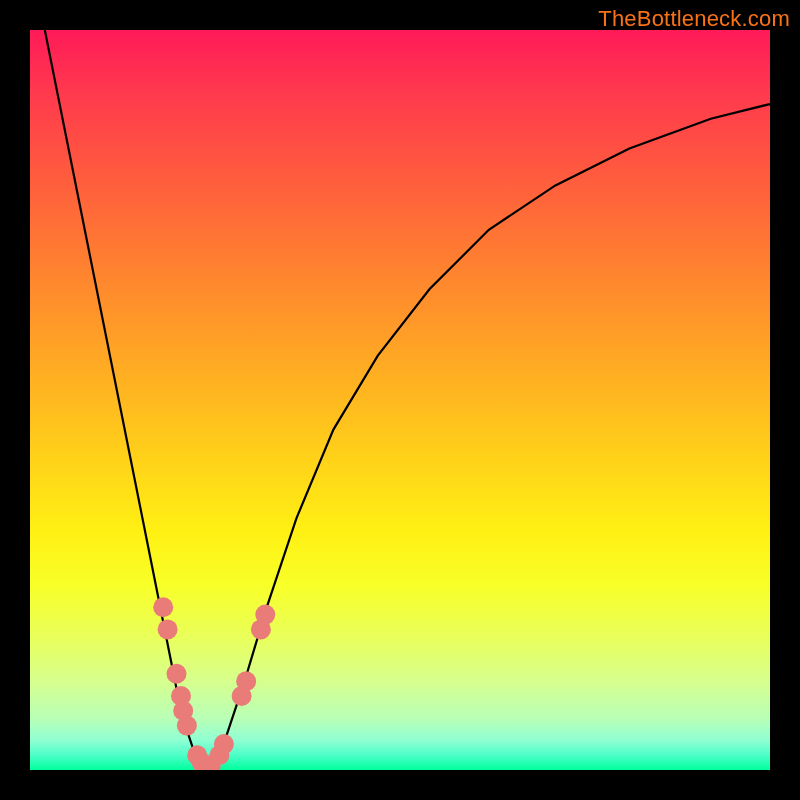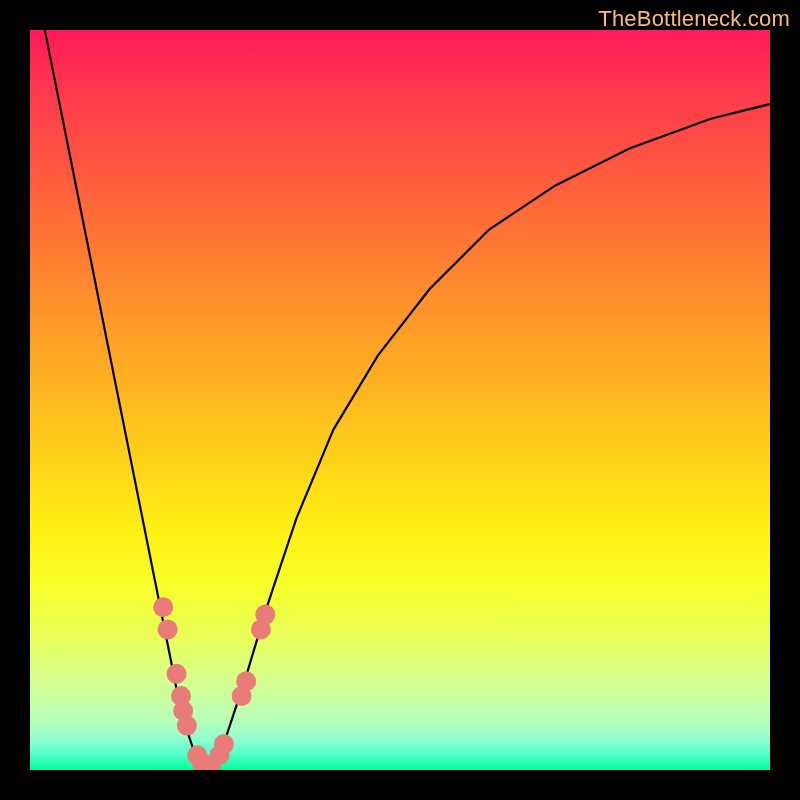--- a/index.html
+++ b/index.html
@@ -65,21 +65,21 @@
     stroke-width: 2.2;
   }
   .curve circle.dot {
     fill: #e97c78;
     stroke: none;
   }
   .watermark {
     position: absolute;
     top: 6px;
     right: 10px;
-    color: #fdba74;
+    color: #f97316;
     font-size: 22px;
     font-weight: 500;
     letter-spacing: 0.2px;
     user-select: none;
   }
 </style>
 </head>
 <body>
 
 <div class="frame">

